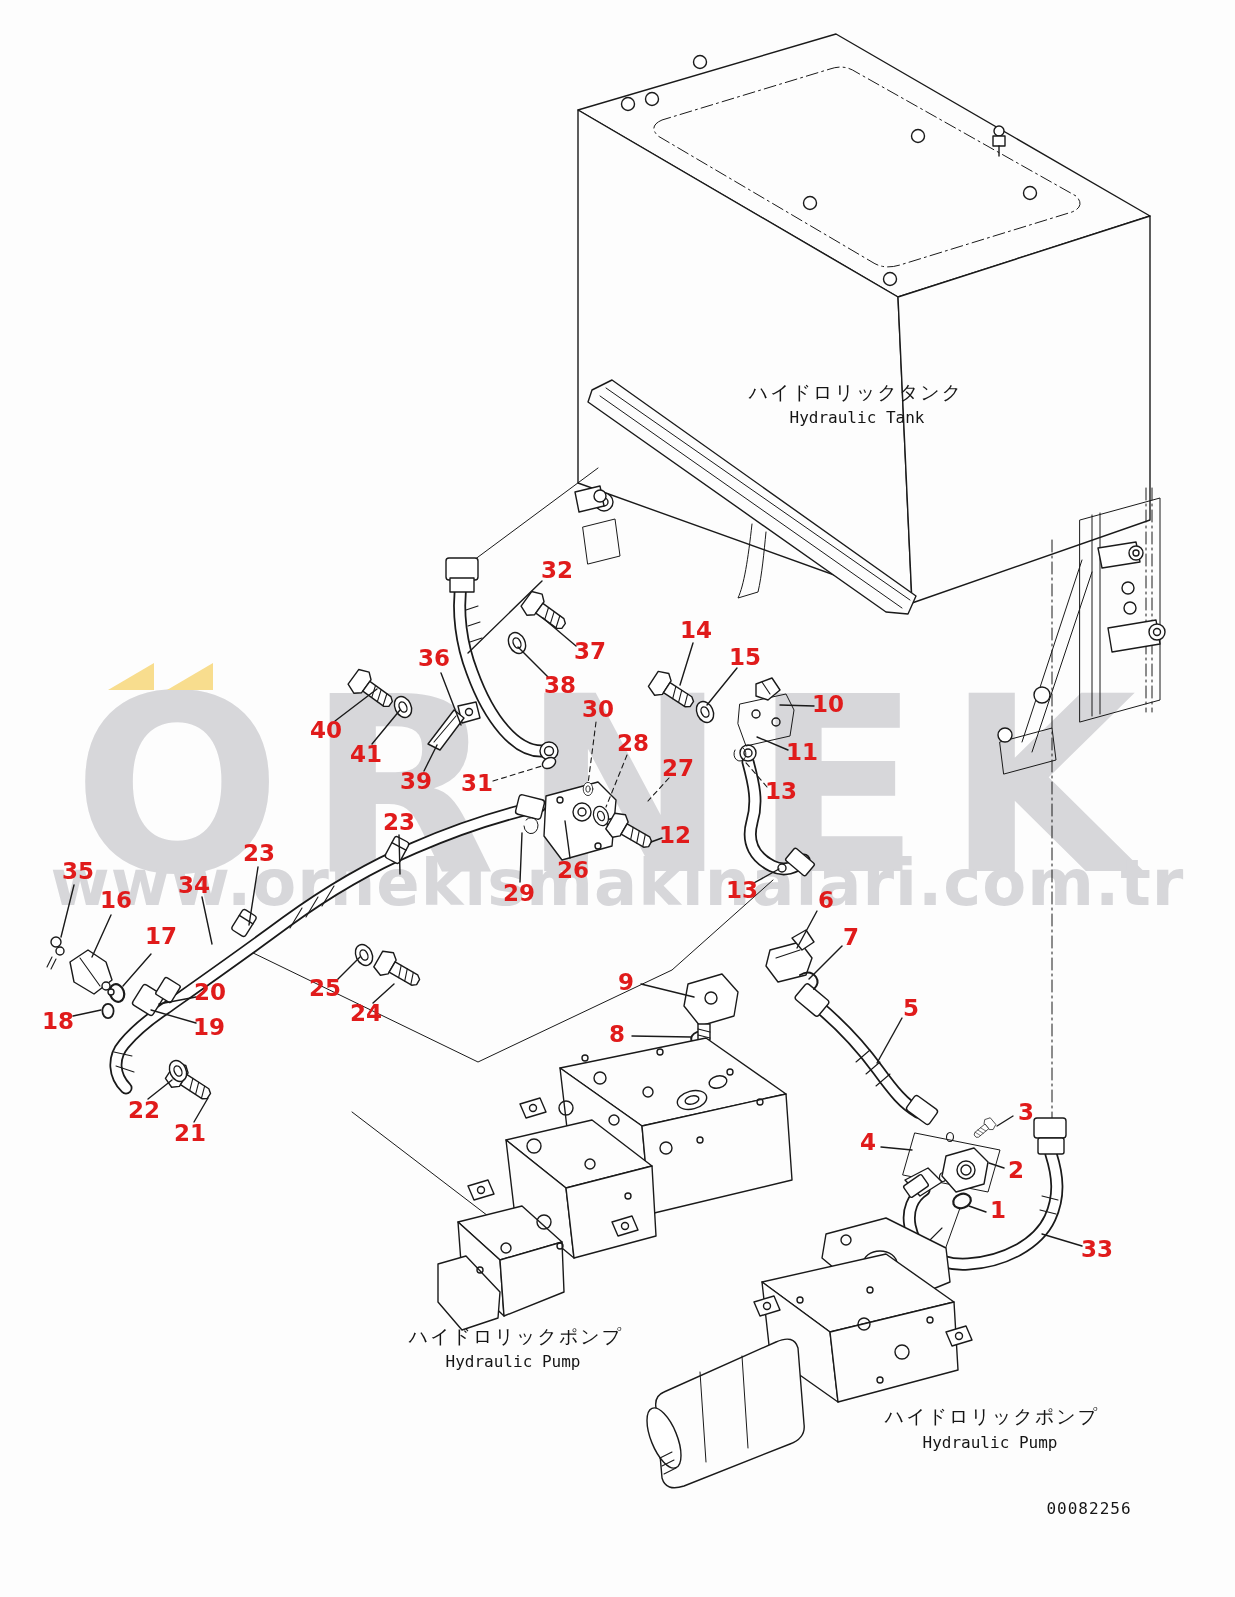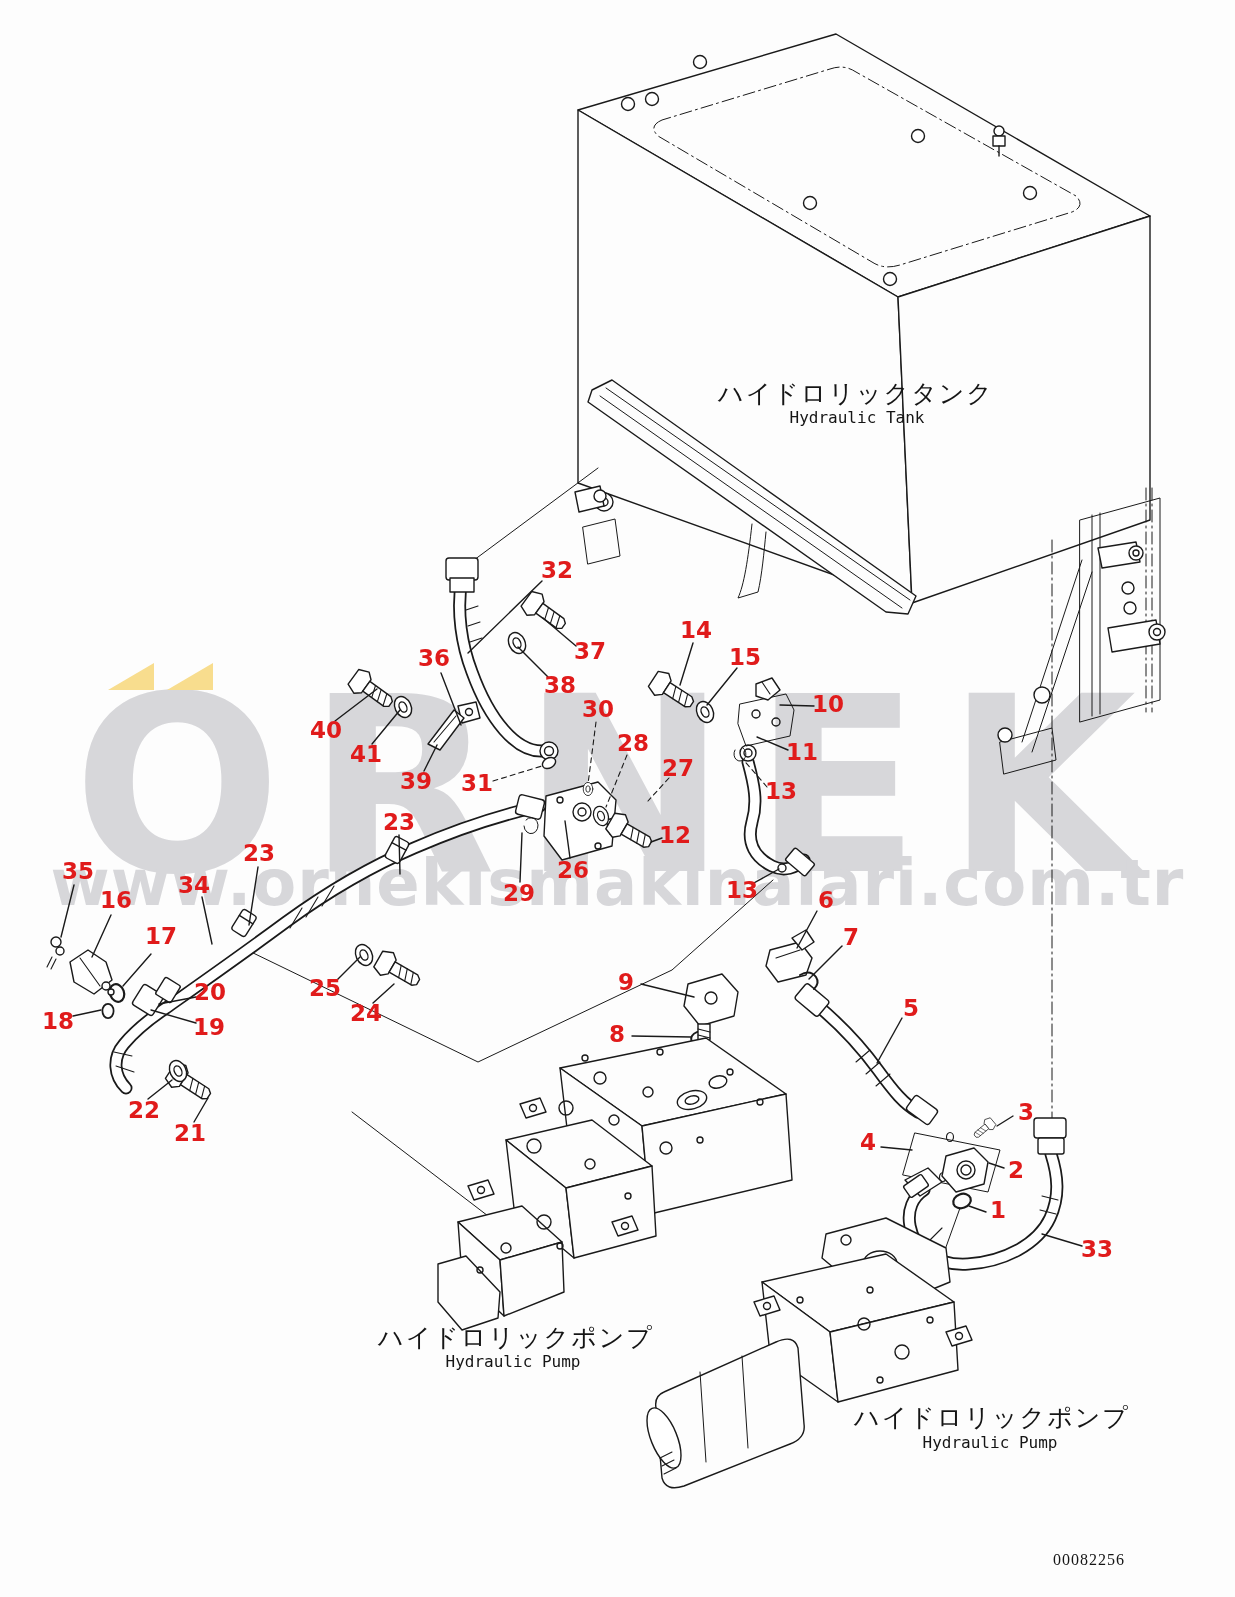--- a/index.html
+++ b/index.html
@@ -30,27 +30,27 @@
   svg.canvas .hose-out{stroke-width:13;}
   svg.canvas .hose-in{stroke:#ffffff;stroke-width:9.5;}
   svg.canvas .tick{stroke-width:1.1;}
   .callout-num{fill:var(--red);font:bold 23px "DejaVu Sans",sans-serif;
                text-anchor:middle;dominant-baseline:central;stroke:none;}
   .leader{stroke:var(--line);stroke-width:2.2;}
   .leader.dash{stroke-width:1.1;stroke-dasharray:5 4;}
   
   .lbl{position:absolute;z-index:3;transform:translate(-50%,-50%);white-space:nowrap;
        font-family:"DejaVu Sans Mono","Liberation Mono",monospace;color:#151515;}
-  .lbl.jp{font-size:25px;letter-spacing:2px;text-align:right;}
+  .lbl.jp{font-size:19px;letter-spacing:2px;text-align:right;}
   .lbl.en{font-size:16px;}
   .lbl.num{font-size:16px;letter-spacing:1px;}
   #lbl-tank-jp{left:856px;top:393px;} #lbl-tank-en{left:857px;top:417px;}
   #lbl-pump1-jp{left:516px;top:1337px;} #lbl-pump1-en{left:513px;top:1361px;}
   #lbl-pump2-jp{left:992px;top:1417px;} #lbl-pump2-en{left:990px;top:1442px;}
-  #lbl-docnum{left:1089px;top:1560px;font-family:Liberation Serif, serif;}
+  #lbl-docnum{left:1089px;top:1508px;}
 </style>
 </head>
 <body>
 
 <div class="page">
 
   <div class="wm">
     <div class="wm-brand">ORNEK</div>
     <span class="tri tri1"></span>
     <span class="tri tri2"></span>

